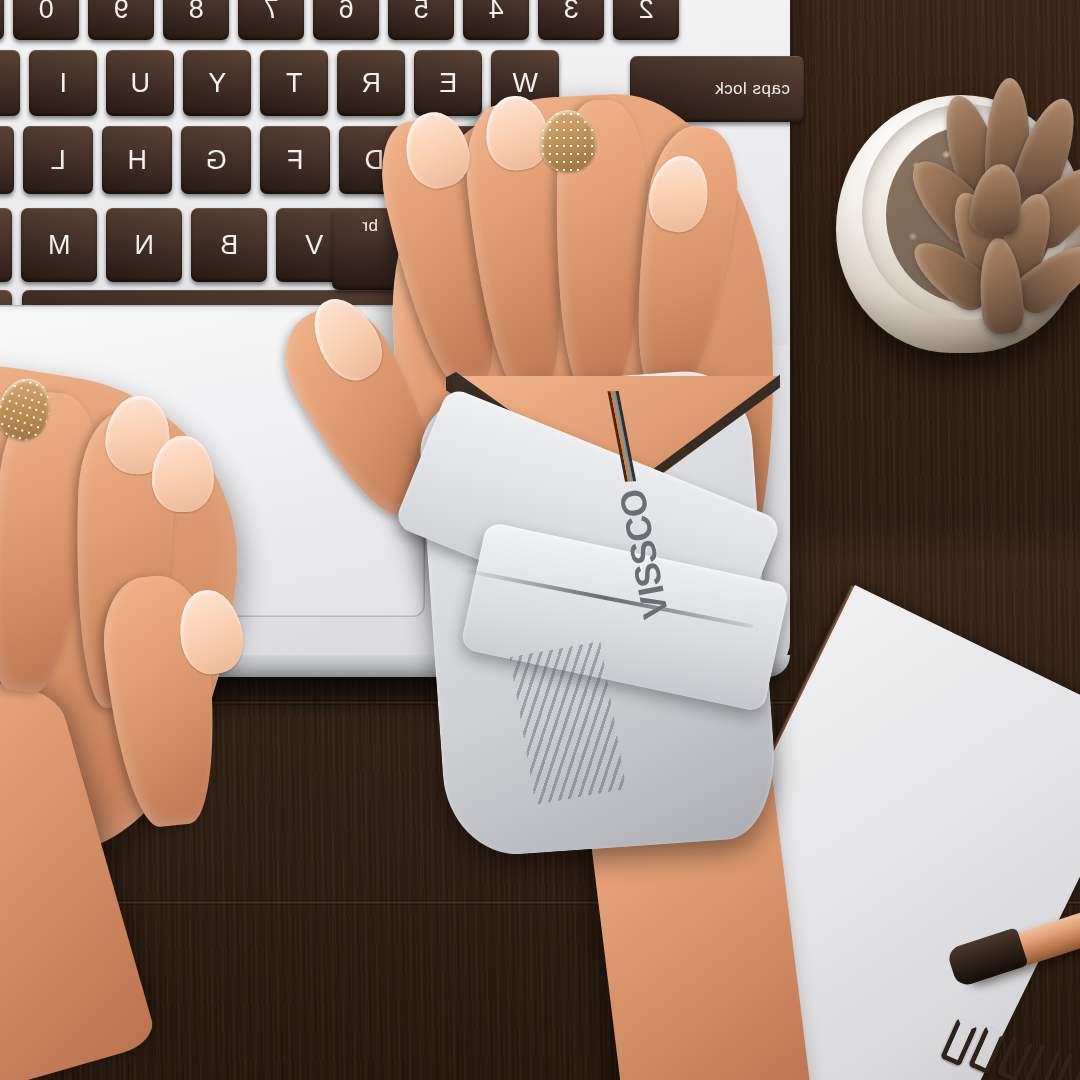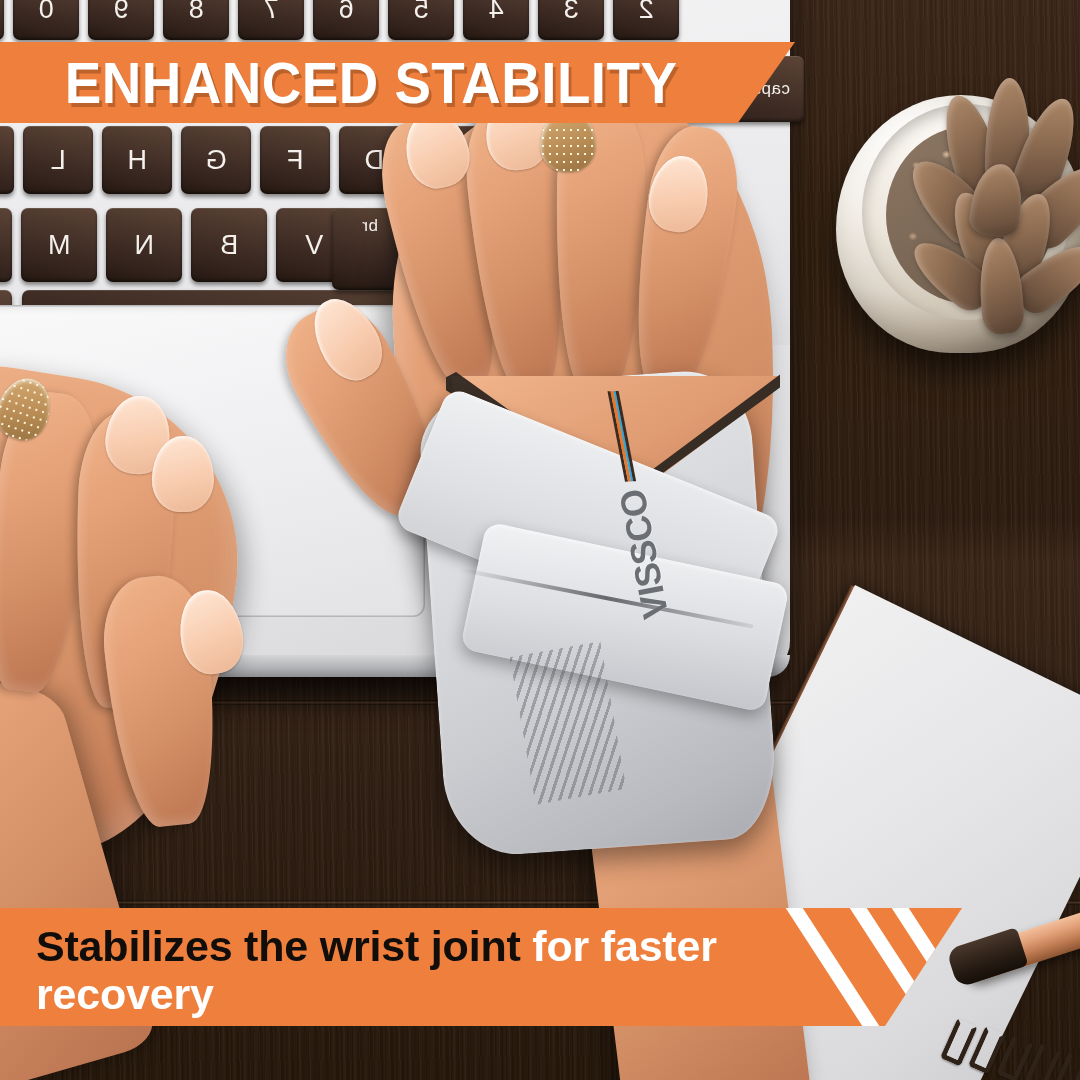--- a/index.html
+++ b/index.html
@@ -513,31 +513,15 @@
       <span class="logo-word">VISSCO</span>
       <span class="logo-bar">
         <i style="background:#3b2b22"></i>
         <i style="background:#e8762a"></i>
         <i style="background:#29a8dd"></i>
         <i style="background:#3b2b22"></i>
       </span>
     </div>
   </div>
 
-  <div class="banner-top">
-    <div class="fill"></div>
-    <div class="title">ENHANCED STABILITY</div>
-  </div>
-
-  <div class="banner-bot">
-    <div class="fill"></div>
-    <div class="stripes">
-      <i style="left:824px"></i>
-      <i style="left:888px"></i>
-      <i style="left:930px"></i>
-    </div>
-    <div class="bot-text">
-      <span class="hl">Stabilizes the wrist joint</span><span> for faster recovery</span>
-      <span class="l2">and improved performance</span>
-    </div>
-  </div>
+
 
 </div>
 
 </body></html>

